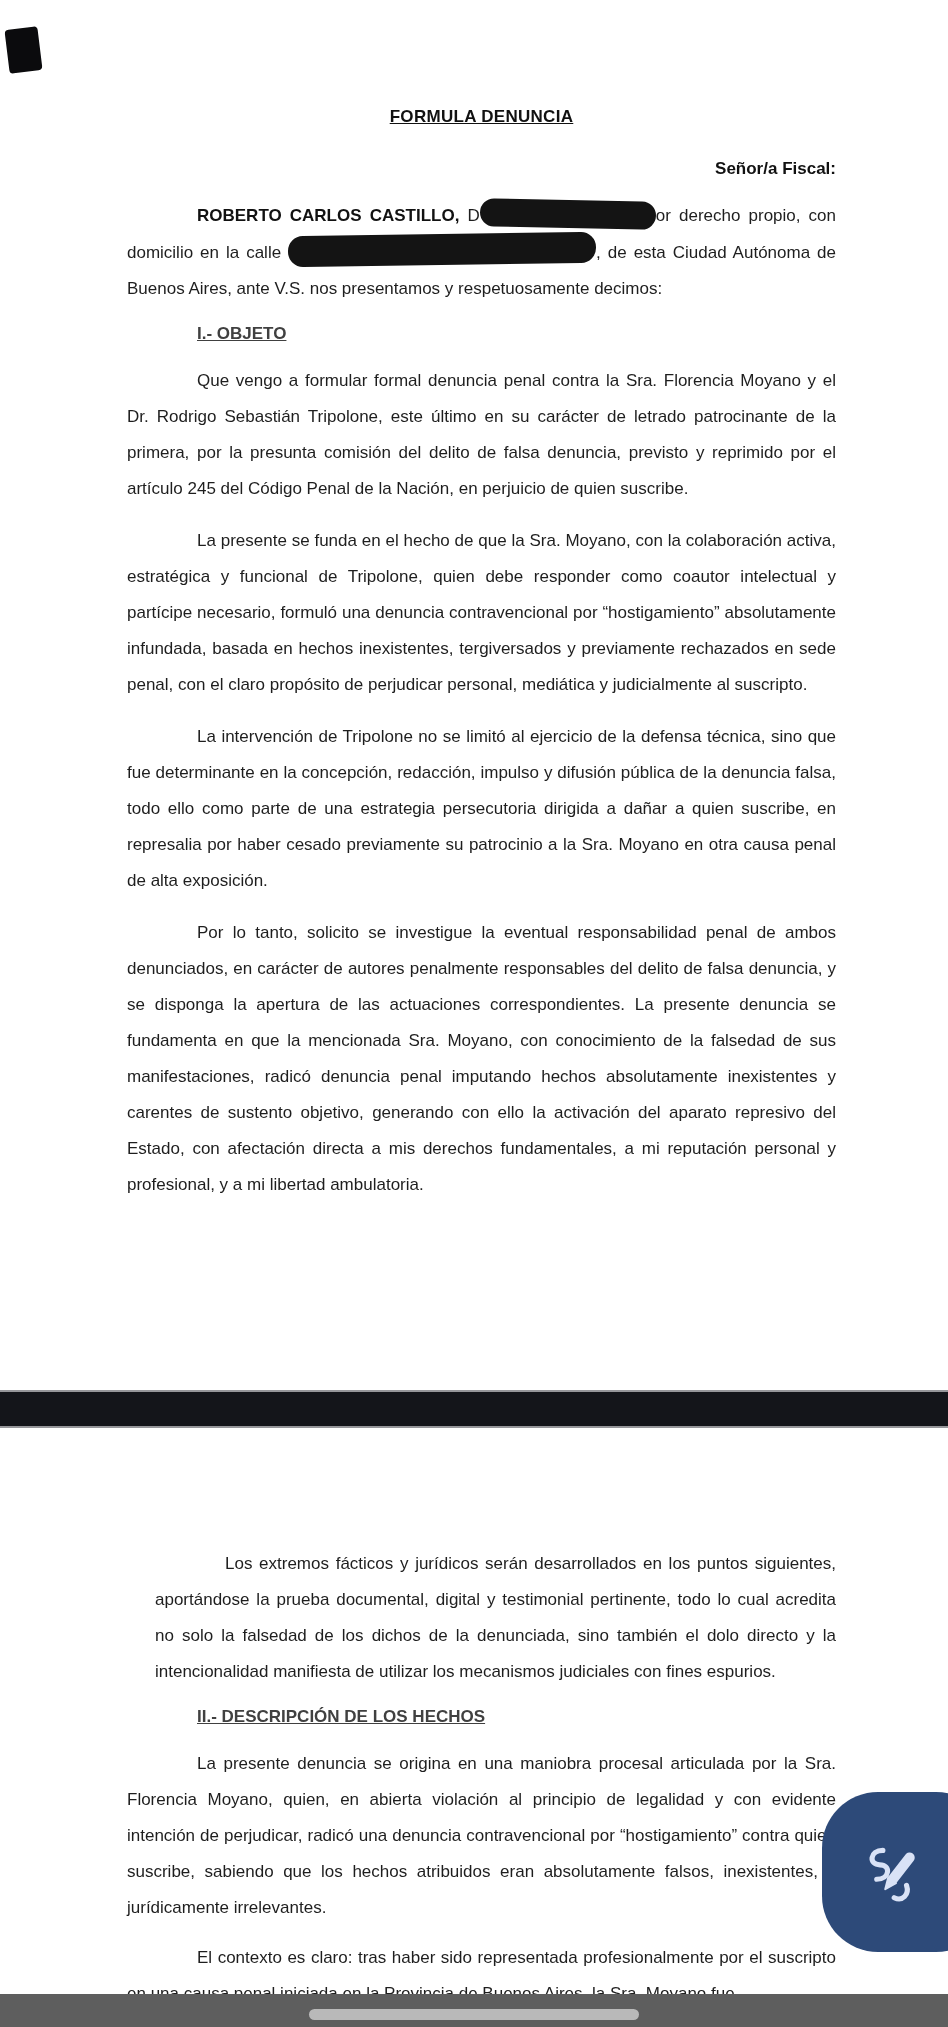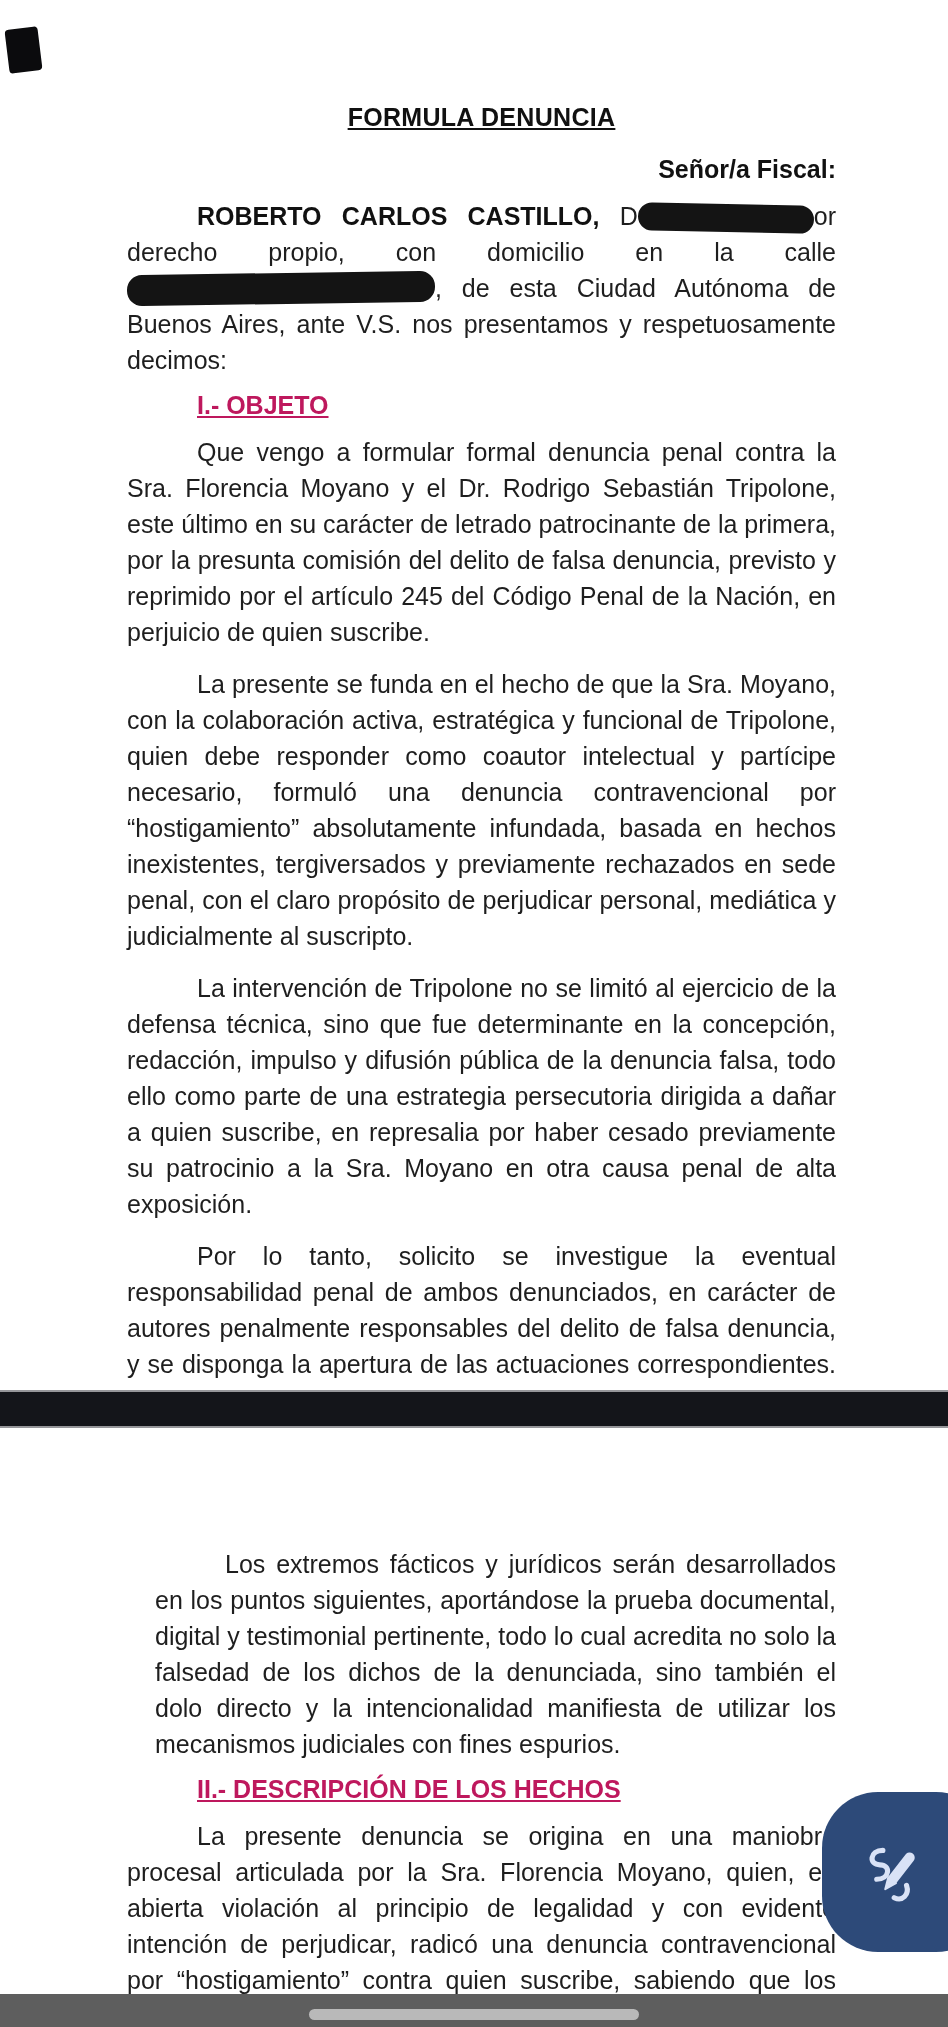--- a/index.html
+++ b/index.html
@@ -11,21 +11,21 @@
     overflow: hidden;
     font-family: "Liberation Sans", sans-serif;
     color: #1e1e1e;
   }
 
   
   .page {
     box-sizing: border-box;
     overflow: hidden;
     text-align: justify;
-    font-size: 25px;
+    font-size: 17px;
     line-height: 36px;
   }
   .page1 {
     height: 1390px;
     padding: 102px 112px 0 127px;
   }
   .page2 {
     height: 566px;
     padding: 118px 112px 0 127px;
   }
@@ -52,21 +52,21 @@
     text-indent: 70px;
   }
   .para.gap { margin-top: 16px; }
   .heading {
     font-weight: bold;
     text-decoration: underline;
     text-align: left;
     line-height: 30px;
     margin: 12px 0 0 0;
     text-indent: 70px;
-    color: #be185d;
+    color: #404040;
   }
   .bold-name { font-weight: bold; color: #111; }
 
   
   .redact {
     display: inline-block;
     background: #141414;
     height: 28px;
     border-radius: 15px;
     vertical-align: -7px;

